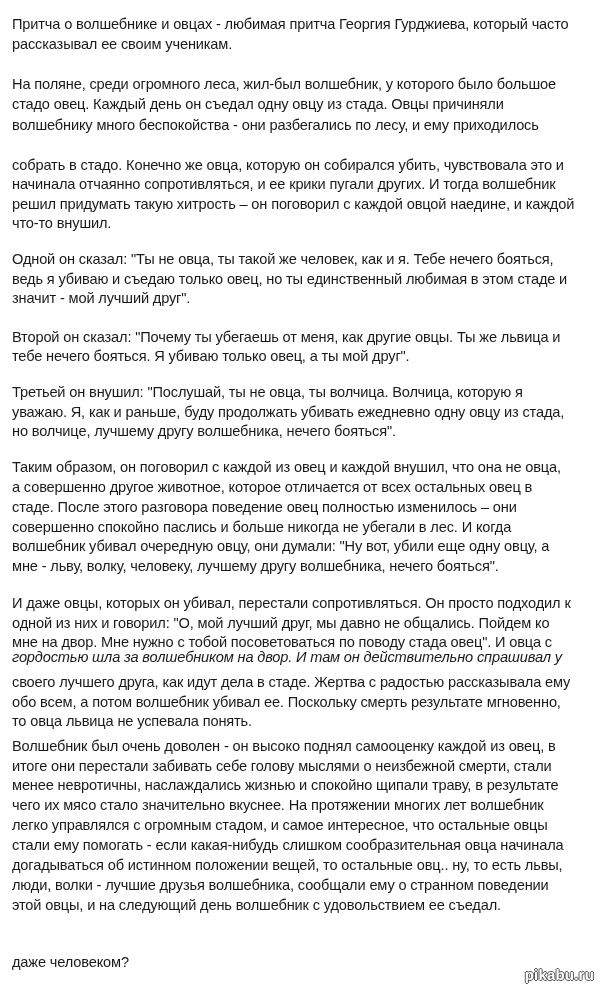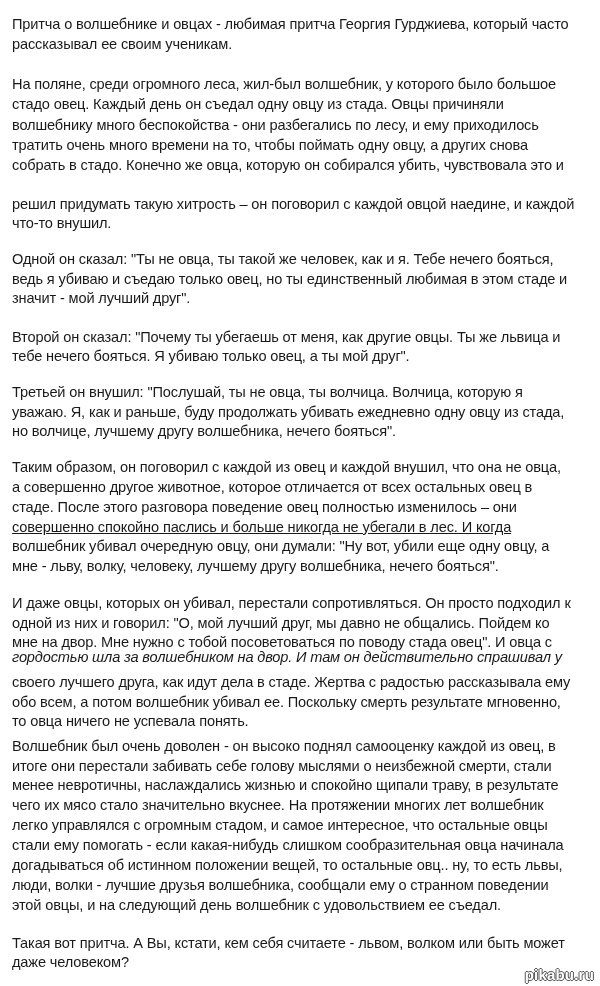--- a/index.html
+++ b/index.html
@@ -26,58 +26,57 @@
 <body>
 
 <div class="doc">
 
   <div class="line" style="top:14px;">Притча о волшебнике и овцах - любимая притча Георгия Гурджиева, который часто</div>
   <div class="line" style="top:34px;">рассказывал ее своим ученикам.</div>
 
   <div class="line" style="top:74px;">На поляне, среди огромного леса, жил-был волшебник, у которого было большое</div>
   <div class="line" style="top:94px;">стадо овец. Каждый день он съедал одну овцу из стада. Овцы причиняли</div>
   <div class="line" style="top:115px;">волшебнику много беспокойства - они разбегались по лесу, и ему приходилось</div>
-  <div class="line" style="top:135px;">тратить очень много времени на то, чтобы поймать одну овцу, а других снова</div>
   <div class="line" style="top:155px;">собрать в стадо. Конечно же овца, которую он собирался убить, чувствовала это и</div>
+  <div class="line" style="top:174px;">начинала отчаянно сопротивляться, и ее крики пугали других. И тогда волшебник</div>
   <div class="line" style="top:194px;">решил придумать такую хитрость – он поговорил с каждой овцой наедине, и каждой</div>
   <div class="line" style="top:213px;">что-то внушил.</div>
 
   <div class="line" style="top:249px;">Одной он сказал: "Ты не овца, ты такой же человек, как и я. Тебе нечего бояться,</div>
   <div class="line" style="top:269px;">ведь я убиваю и съедаю только овец, но ты единственный любимая в этом стаде и</div>
   <div class="line" style="top:288px;">значит - мой лучший друг".</div>
 
   <div class="line" style="top:327px;">Второй он сказал: "Почему ты убегаешь от меня, как другие овцы. Ты же львица и</div>
   <div class="line" style="top:346px;">тебе нечего бояться. Я убиваю только овец, а ты мой друг".</div>
 
   <div class="line" style="top:382px;">Третьей он внушил: "Послушай, ты не овца, ты волчица. Волчица, которую я</div>
   <div class="line" style="top:402px;">уважаю. Я, как и раньше, буду продолжать убивать ежедневно одну овцу из стада,</div>
   <div class="line" style="top:421px;">но волчице, лучшему другу волшебника, нечего бояться".</div>
 
   <div class="line" style="top:457px;">Таким образом, он поговорил с каждой из овец и каждой внушил, что она не овца,</div>
   <div class="line" style="top:477px;">а совершенно другое животное, которое отличается от всех остальных овец в</div>
   <div class="line" style="top:497px;">стаде. После этого разговора поведение овец полностью изменилось – они</div>
-  <div class="line" style="top:517px;text-decoration:underline;">совершенно спокойно паслись и больше никогда не убегали в лес. И когда</div>
+  <div class="line" style="top:517px;">совершенно спокойно паслись и больше никогда не убегали в лес. И когда</div>
   <div class="line" style="top:536px;text-align:center;">волшебник убивал очередную овцу, они думали: "Ну вот, убили еще одну овцу, а</div>
   <div class="line" style="top:556px;">мне - льву, волку, человеку, лучшему другу волшебника, нечего бояться".</div>
 
   <div class="line" style="top:593px;">И даже овцы, которых он убивал, перестали сопротивляться. Он просто подходил к</div>
   <div class="line" style="top:613px;">одной из них и говорил: "О, мой лучший друг, мы давно не общались. Пойдем ко</div>
   <div class="line" style="top:632px;">мне на двор. Мне нужно с тобой посоветоваться по поводу стада овец". И овца с</div>
   <div class="line" style="top:647px;font-style:italic;">гордостью шла за волшебником на двор. И там он действительно спрашивал у</div>
   <div class="line" style="top:672px;">своего лучшего друга, как идут дела в стаде. Жертва с радостью рассказывала ему</div>
   <div class="line" style="top:692px;">обо всем, а потом волшебник убивал ее. Поскольку смерть результате мгновенно,</div>
-  <div class="line" style="top:711px;">то овца ничего не успевала понять.</div>
+  <div class="line" style="top:711px;">то овца львица не успевала понять.</div>
 
   <div class="line" style="top:736px;">Волшебник был очень доволен - он высоко поднял самооценку каждой из овец, в</div>
   <div class="line" style="top:756px;">итоге они перестали забивать себе голову мыслями о неизбежной смерти, стали</div>
   <div class="line" style="top:775px;">менее невротичны, наслаждались жизнью и спокойно щипали траву, в результате</div>
   <div class="line" style="top:795px;">чего их мясо стало значительно вкуснее. На протяжении многих лет волшебник</div>
   <div class="line" style="top:815px;">легко управлялся с огромным стадом, и самое интересное, что остальные овцы</div>
   <div class="line" style="top:855px;">догадываться об истинном положении вещей, то остальные овц.. ну, то есть львы,</div>
   <div class="line" style="top:835px;">стали ему помогать - если какая-нибудь слишком сообразительная овца начинала</div>
   <div class="line" style="top:875px;">люди, волки - лучшие друзья волшебника, сообщали ему о странном поведении</div>
   <div class="line" style="top:895px;">этой овцы, и на следующий день волшебник с удовольствием ее съедал.</div>
 
-  <div class="line" style="top:933px;">Такая вот притча. А Вы, кстати, кем себя считаете - львом, волком или быть может</div>
   <div class="line" style="top:952px;">даже человеком?</div>
 
   <div class="watermark">pikabu.ru</div>
 </div>
 
 </body></html>

